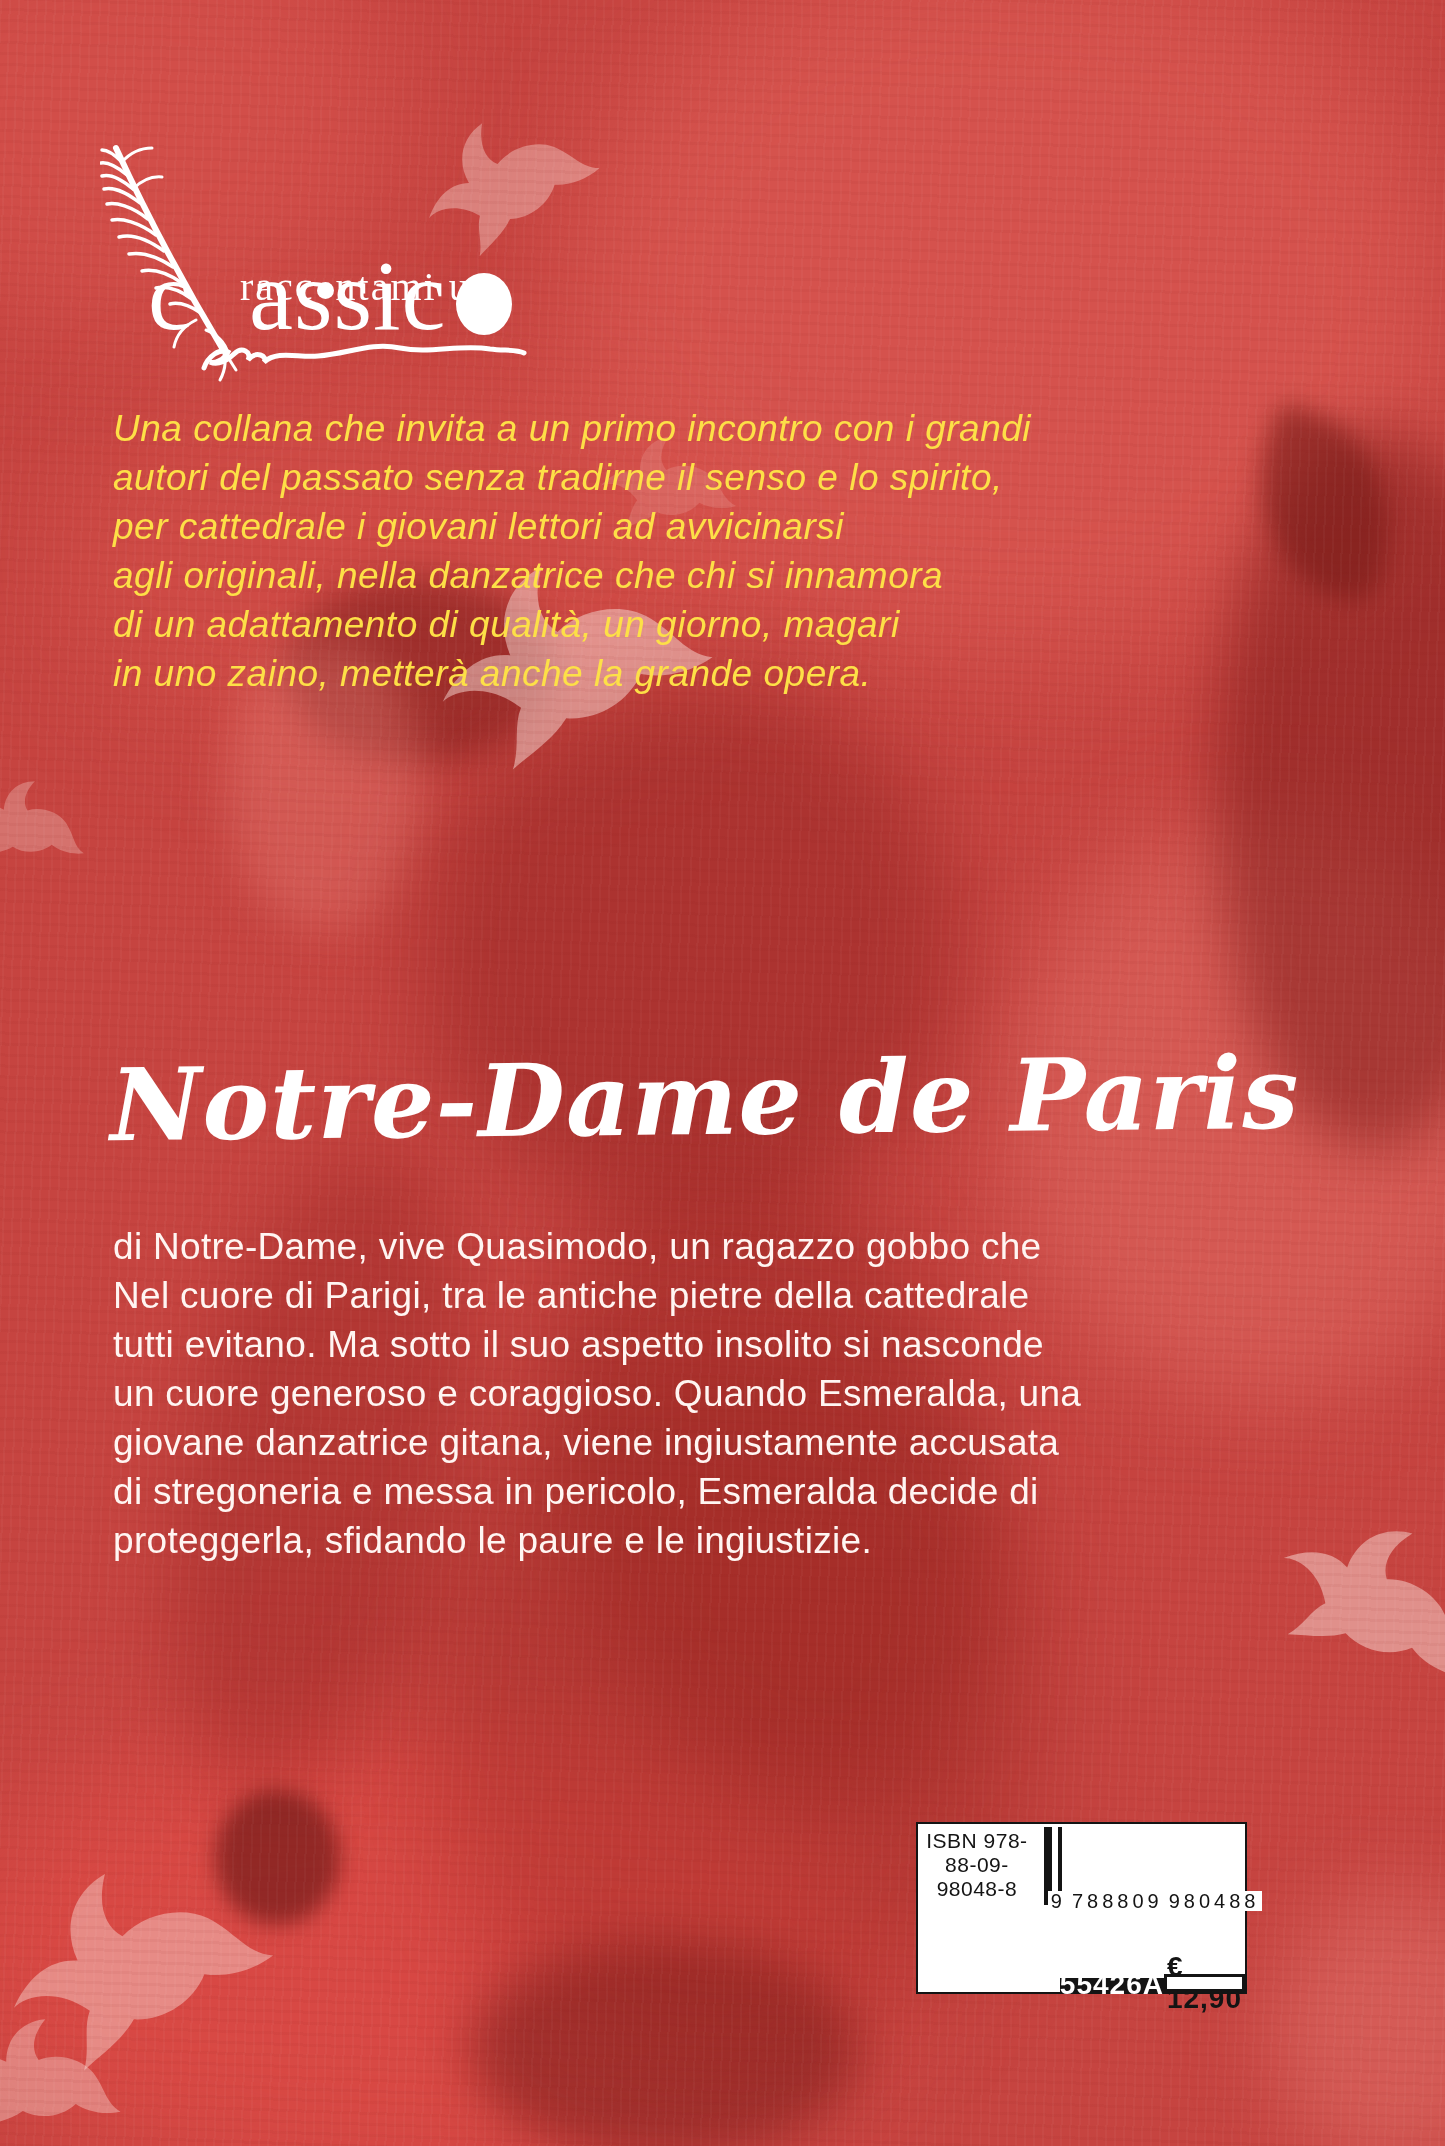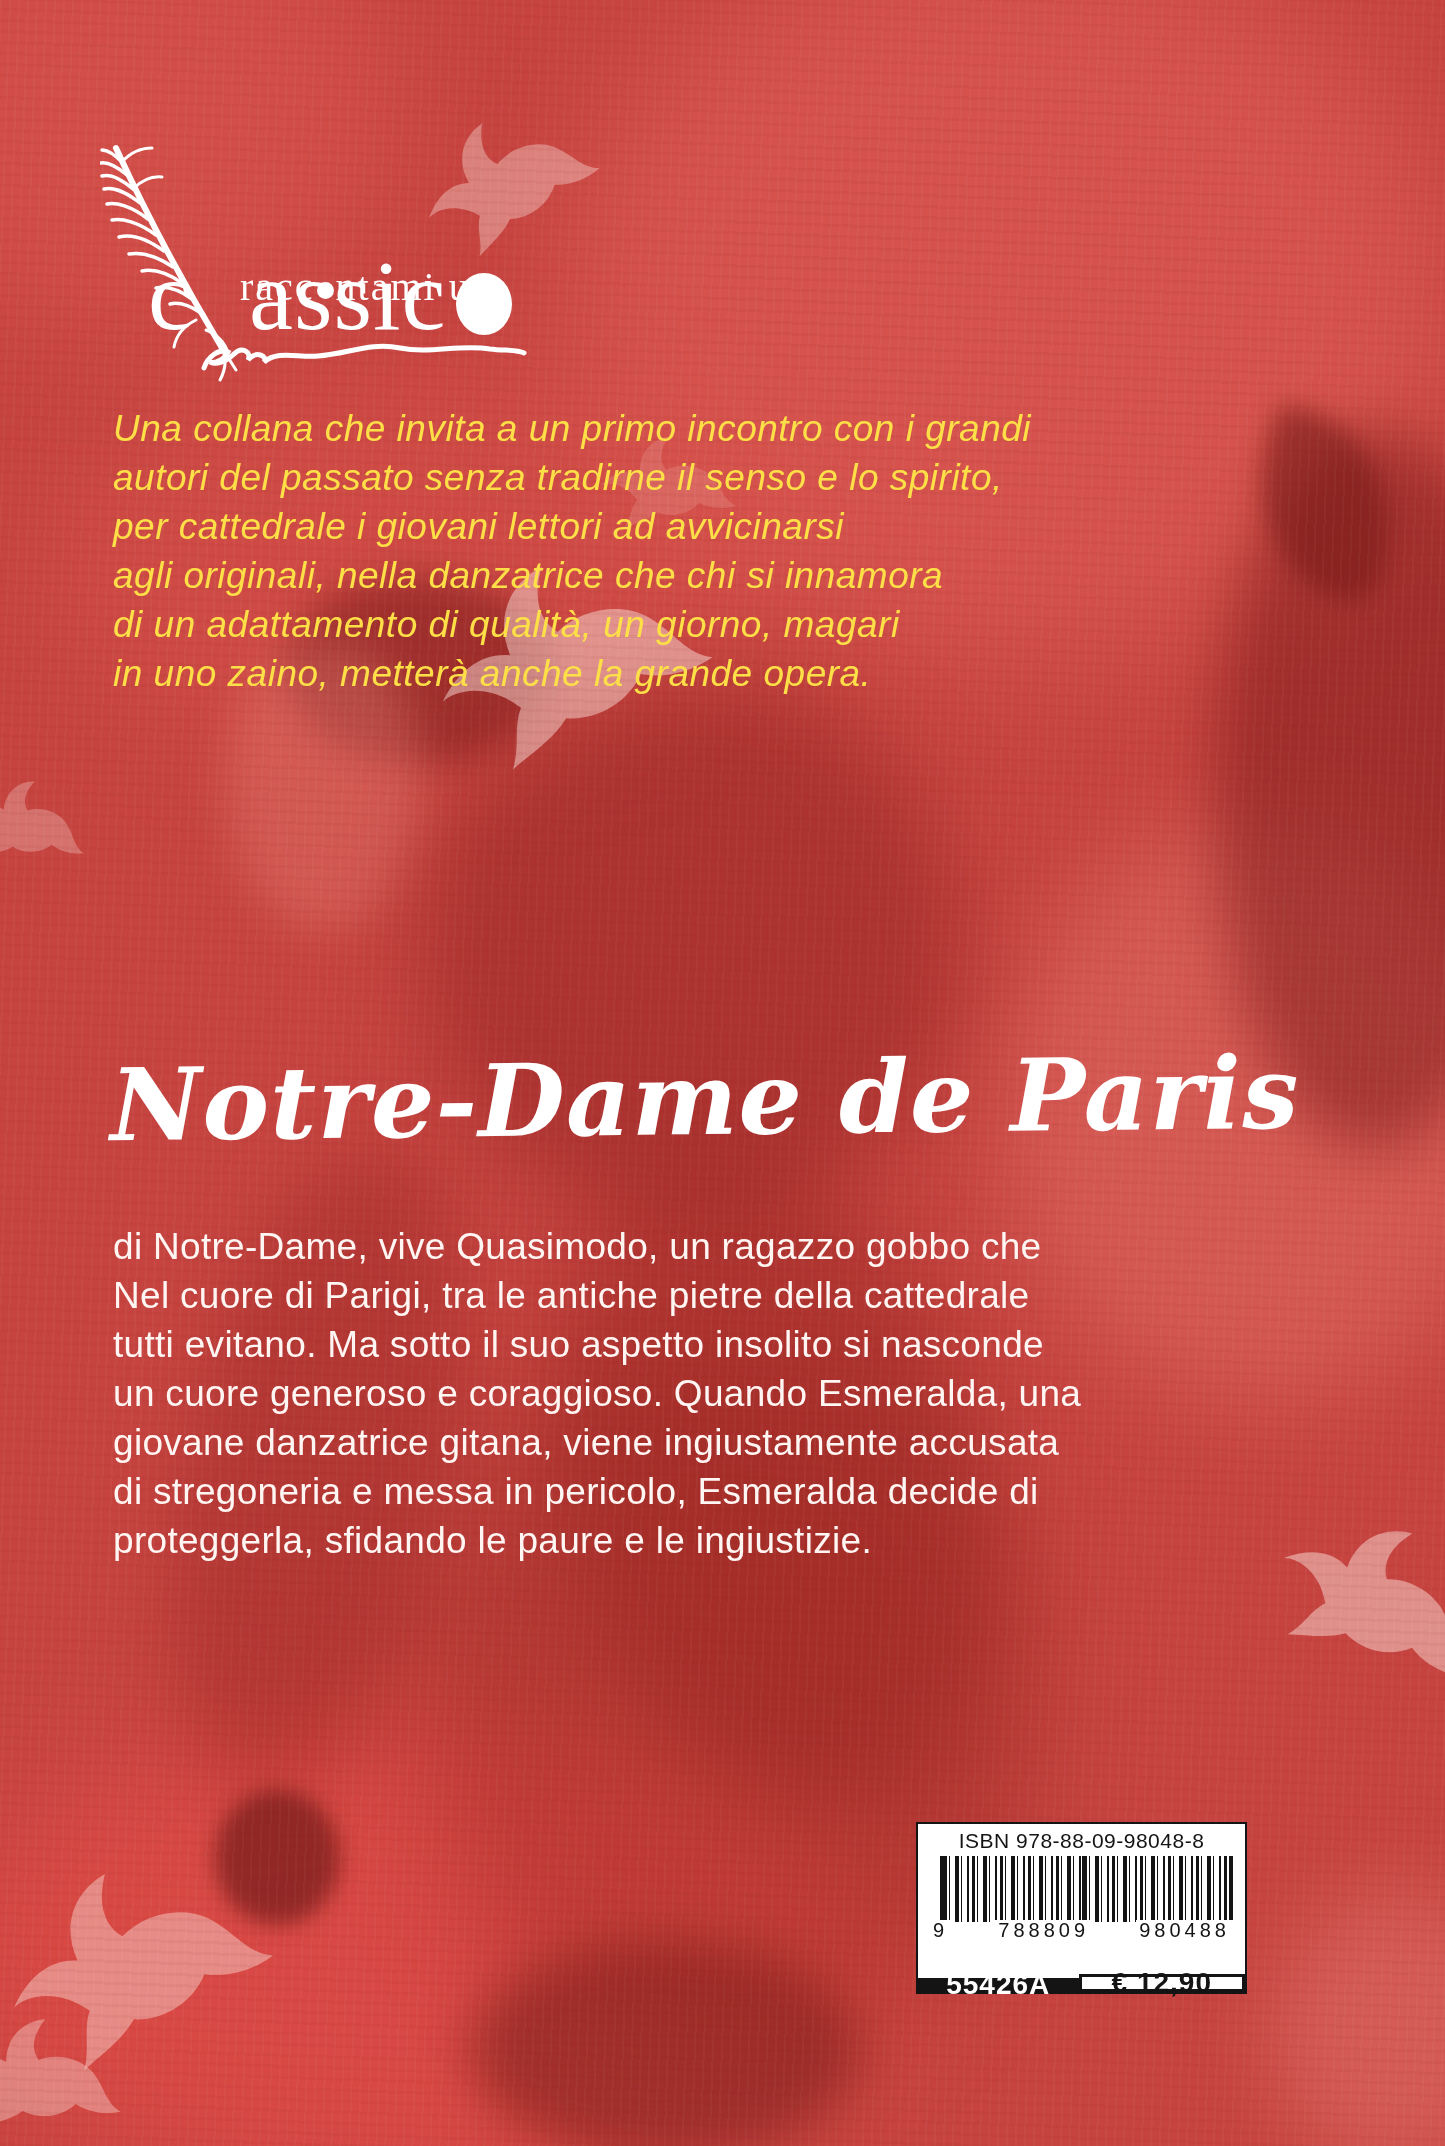--- a/index.html
+++ b/index.html
@@ -60,21 +60,21 @@
   
   .description{
     position:absolute;left:113px;top:1222px;
     font-size:37px;line-height:49px;color:#fff5f2;
     letter-spacing:0.3px;white-space:nowrap;
   }
   
   .barcode-panel{
     position:absolute;left:916px;top:1822px;width:331px;height:172px;
     background:#ffffff;border:2px solid #141414;box-sizing:border-box;
-    display:flex;flex-direction:column;color:#141414;
+    display:flex;flex-direction:row;color:#141414;
   }
   .isbn-label{
     text-align:center;font-size:21px;letter-spacing:0.5px;
     padding-top:5px;color:#141414;
   }
   .bars-wrap{position:relative;margin:3px 12px 0;height:82px;}
   .bars{
     position:absolute;left:14px;right:4px;top:0;bottom:16px;
     background:
       repeating-linear-gradient(90deg,

